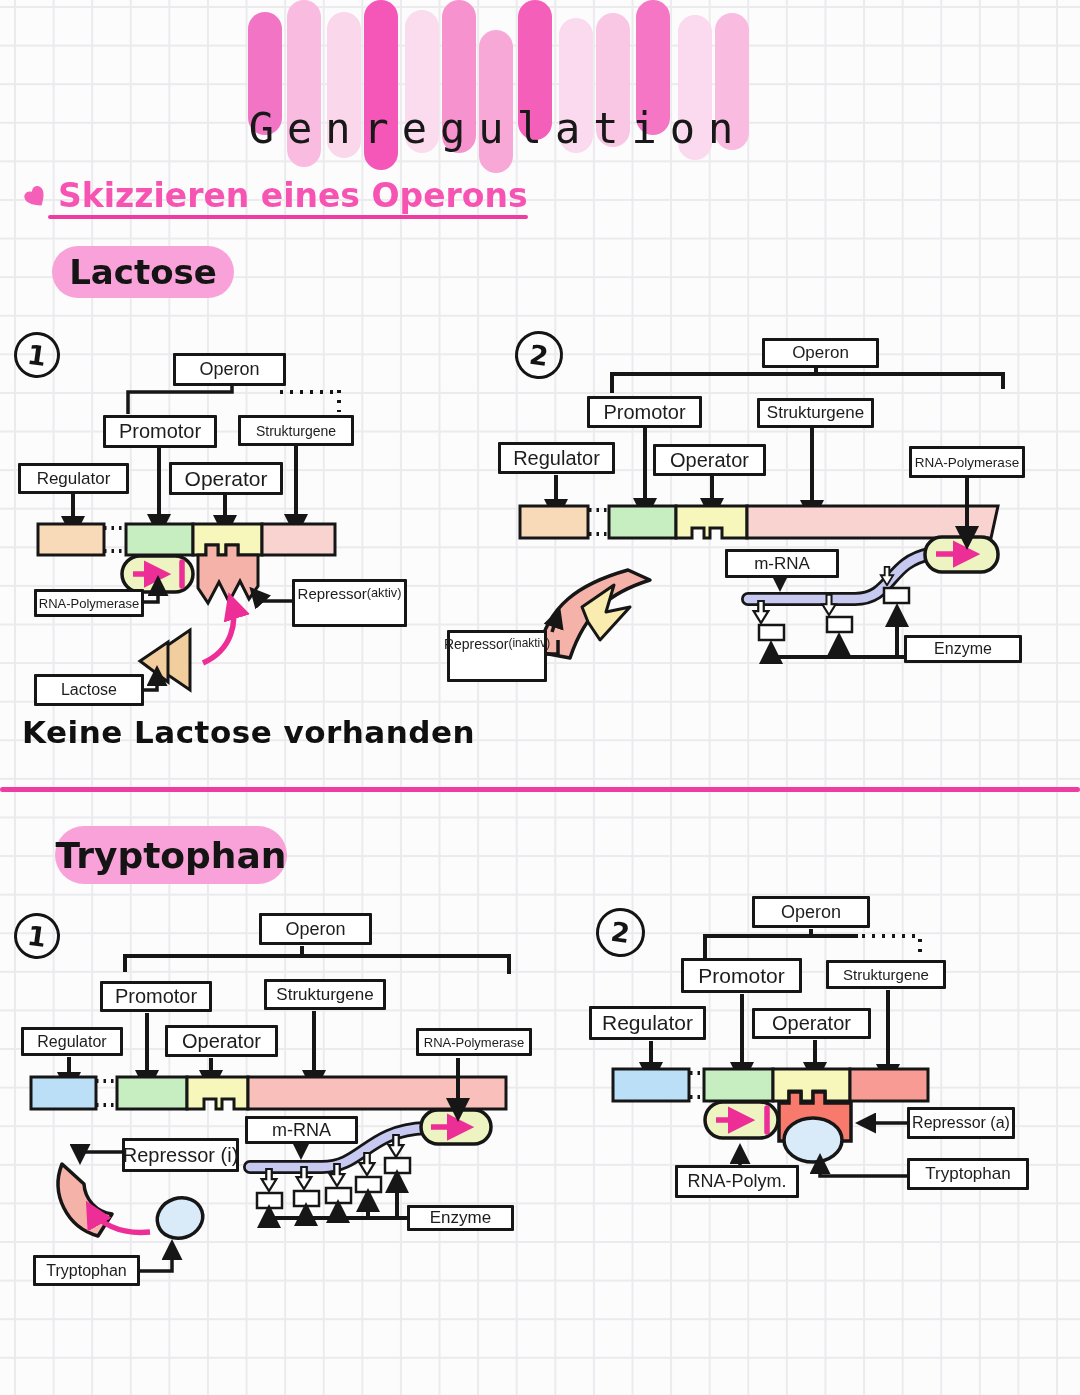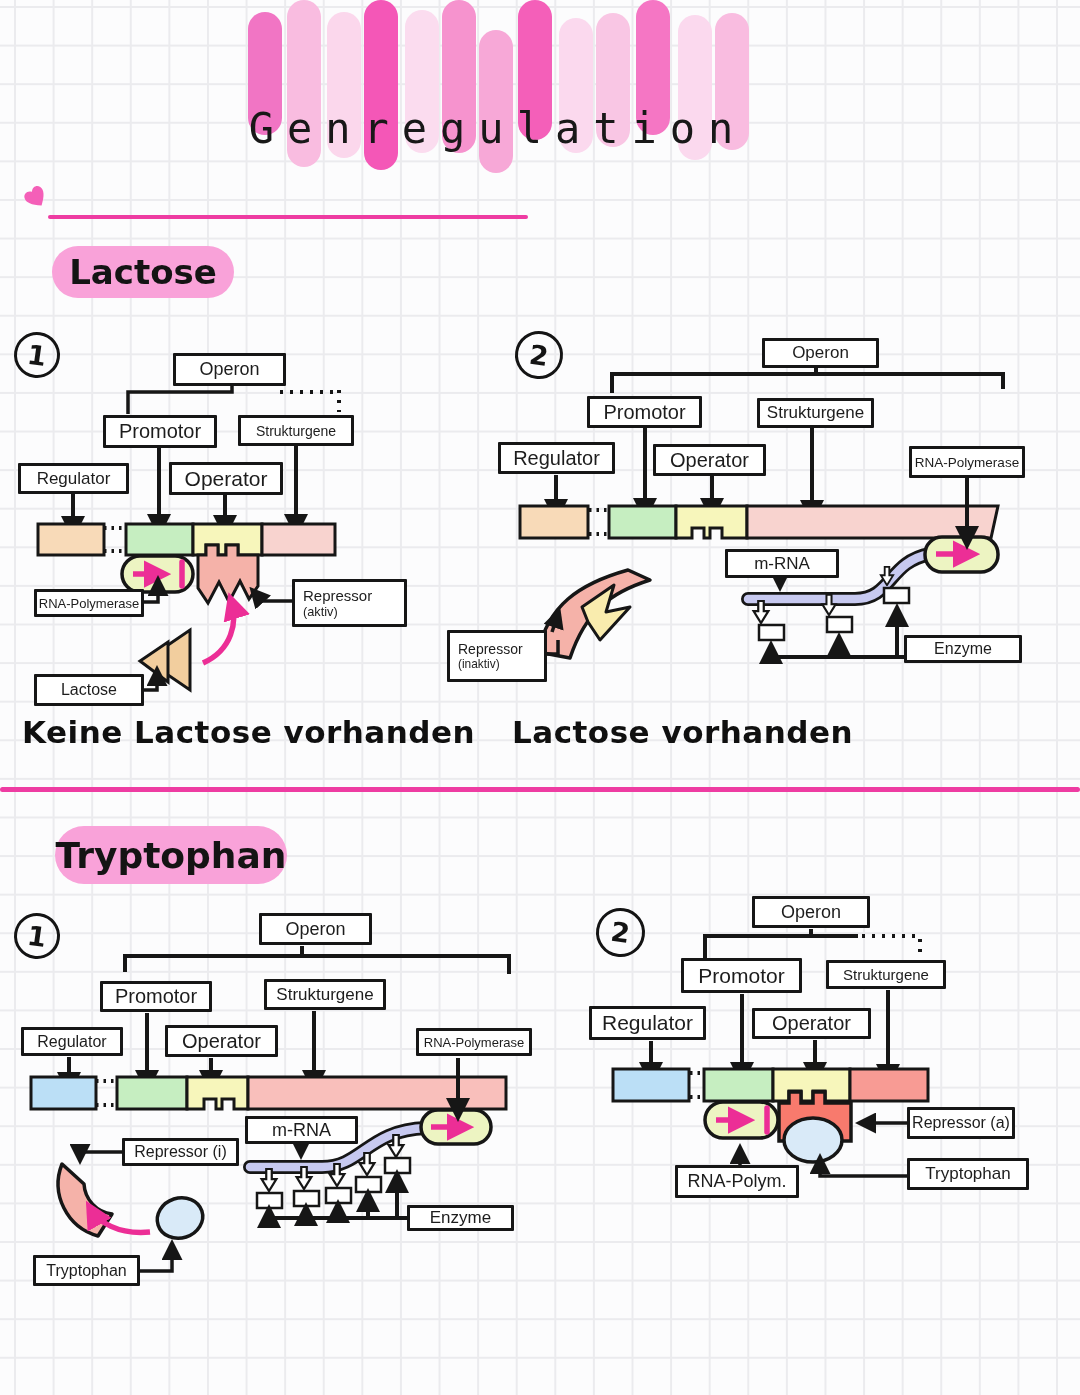--- a/index.html
+++ b/index.html
@@ -31,21 +31,21 @@
     background:var(--highlight-pink);border-radius:30px;
     font-family:"DejaVu Sans",sans-serif;font-weight:600;color:#141414;white-space:nowrap;
   }
   .divider{position:absolute;left:0;top:787px;width:1080px;height:5px;background:var(--accent-pink);z-index:2;border-radius:3px;}
   svg.art{position:absolute;left:0;top:0;z-index:2;}
   .lbl{
     position:absolute;background:#ffffff;border:3px solid #161616;box-sizing:border-box;
     display:flex;align-items:center;justify-content:center;z-index:3;
     color:#1d1d1d;white-space:nowrap;border-radius:1px;
   }
-  .lbl.two{flex-direction:column;align-items:flex-start;justify-content:center;padding:3px 8px;}
+  .lbl.two{flex-direction:row;align-items:flex-start;justify-content:center;padding:3px 8px;}
   .lbl.two .l2{font-size:0.85em;text-align:right;}
   .num{
     position:absolute;border:3.5px solid #141414;border-radius:50%;z-index:3;
     display:flex;align-items:center;justify-content:center;
     font-family:"DejaVu Sans",sans-serif;font-size:27px;font-weight:600;color:#141414;
     transform:rotate(8deg);
   }
   .caption{
     position:absolute;z-index:3;font-family:"DejaVu Sans",sans-serif;font-weight:600;
     font-size:31px;color:#101010;letter-spacing:.5px;white-space:nowrap;
@@ -71,20 +71,21 @@
         <div class="bar" style="left: 391px; top: 0px; height: 135px; background: rgb(245, 118, 196);"></div>
         <div class="bar" style="left: 433px; top: 15px; height: 145px; background: rgb(251, 217, 238);"></div>
         <div class="bar" style="left: 470px; top: 13px; height: 137px; background: rgb(249, 188, 224);"></div>
       </div>
   </div>
   <div class="page-title">Genregulation</div>
 
   <svg class="heart" width="32" height="34" viewBox="0 0 32 34">
     <path d="M16,30 C6,22 2,16 4,10 C6,5 12,4 16,9 C20,4 26,5 28,10 C30,16 26,22 16,30 Z" fill="#F45FB8" transform="rotate(-35 16 17) scale(0.8) translate(5,2)"></path>
   </svg>
+  <div class="heading">Skizzieren eines Operons</div>
   <div class="heading-underline"></div>
 
   <div class="pill" style="left:52px;top:246px;width:182px;height:52px;font-size:34px;">
     <span>Lactose</span>
   </div>
   <div class="pill" style="left:55px;top:826px;width:232px;height:58px;font-size:36px;">
     <span>Tryptophan</span>
   </div>
 
   <div class="divider"></div>
@@ -284,31 +285,30 @@
   <div class="lbl" style="left:757px;top:398px;width:117px;height:30px;font-size:17px;">Strukturgene</div>
   <div class="lbl" style="left:498px;top:442px;width:117px;height:32px;font-size:20px;">Regulator</div>
   <div class="lbl" style="left:653px;top:444px;width:113px;height:32px;font-size:20px;">Operator</div>
   <div class="lbl" style="left:909px;top:446px;width:116px;height:32px;font-size:13.5px;">RNA-Polymerase</div>
   <div class="lbl" style="left:725px;top:549px;width:114px;height:29px;font-size:17px;">m-RNA</div>
   <div class="lbl two" style="left:447px;top:630px;width:100px;height:52px;font-size:14px;">
     <span>Repressor</span>
     <span class="l2">(inaktiv)</span>
   </div>
   <div class="lbl" style="left:904px;top:635px;width:118px;height:28px;font-size:16px;">Enzyme</div>
-  <div class="caption" style="left:512px;top:714px;">Lactose vorhanden</div>
 
   <div class="num" style="left:14px;top:913px;width:40px;height:40px;">1</div>
   <div class="lbl" style="left:259px;top:913px;width:113px;height:32px;font-size:18px;">Operon</div>
   <div class="lbl" style="left:100px;top:981px;width:112px;height:31px;font-size:20px;">Promotor</div>
   <div class="lbl" style="left:264px;top:979px;width:122px;height:31px;font-size:17px;">Strukturgene</div>
   <div class="lbl" style="left:21px;top:1027px;width:102px;height:29px;font-size:16px;">Regulator</div>
   <div class="lbl" style="left:165px;top:1025px;width:113px;height:32px;font-size:20px;">Operator</div>
   <div class="lbl" style="left:416px;top:1028px;width:116px;height:28px;font-size:13px;">RNA-Polymerase</div>
   <div class="lbl" style="left:245px;top:1116px;width:113px;height:28px;font-size:18px;">m-RNA</div>
-  <div class="lbl" style="left:122px;top:1138px;width:117px;height:28px;font-size:16px;text-align:right;">Repressor (i)</div>
+  <div class="lbl" style="left:122px;top:1138px;width:117px;height:34px;font-size:20px;text-align:right;">Repressor (i)</div>
   <div class="lbl" style="left:407px;top:1205px;width:107px;height:26px;font-size:17px;">Enzyme</div>
   <div class="lbl" style="left:33px;top:1255px;width:107px;height:31px;font-size:16px;">Tryptophan</div>
 
   <div class="num" style="left:596px;top:908px;width:43px;height:43px;">2</div>
   <div class="lbl" style="left:752px;top:896px;width:118px;height:32px;font-size:18px;">Operon</div>
   <div class="lbl" style="left:681px;top:958px;width:121px;height:35px;font-size:21px;">Promotor</div>
   <div class="lbl" style="left:826px;top:960px;width:120px;height:29px;font-size:15px;">Strukturgene</div>
   <div class="lbl" style="left:589px;top:1006px;width:117px;height:34px;font-size:21px;">Regulator</div>
   <div class="lbl" style="left:752px;top:1008px;width:119px;height:31px;font-size:20px;">Operator</div>
   <div class="lbl" style="left:907px;top:1107px;width:108px;height:32px;font-size:16px;">Repressor (a)</div>

